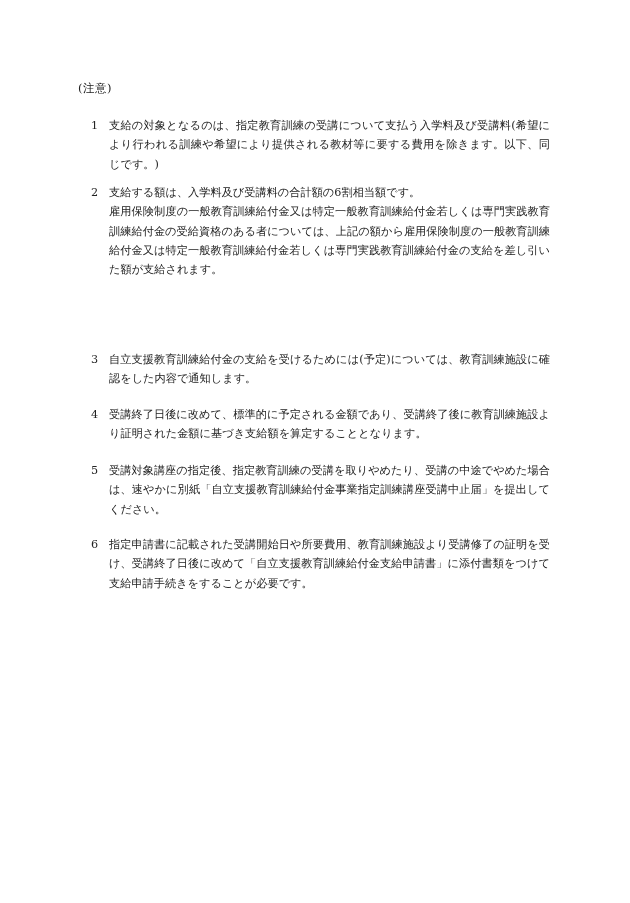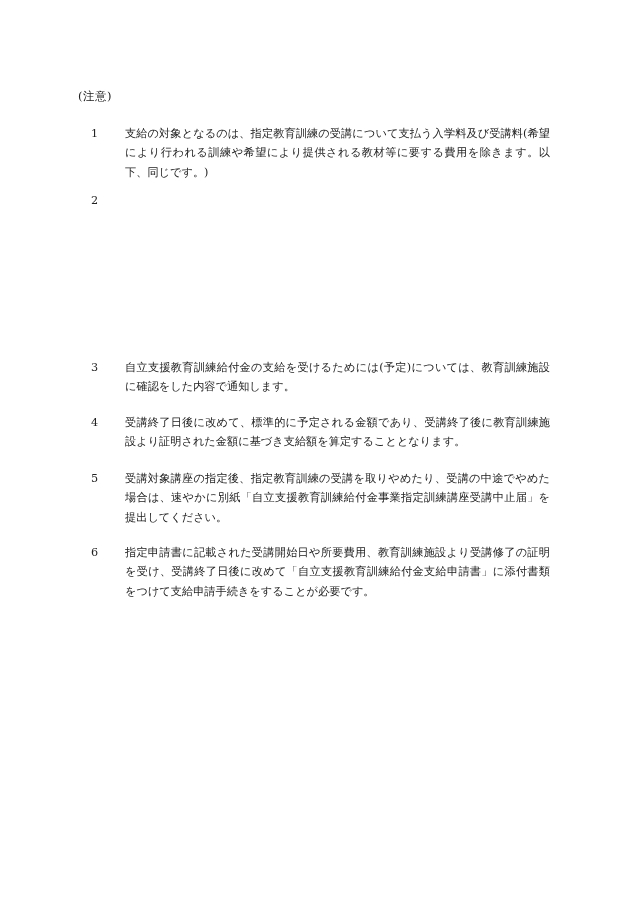--- a/index.html
+++ b/index.html
@@ -1,49 +1,51 @@
 <!DOCTYPE html>
 <html><head>
 <meta charset="utf-8">
 <style>
   html, body { margin: 0; padding: 0; background: #ffffff; }
   body {
     width: 630px; height: 903px; position: relative; overflow: hidden;
     font-family: "DejaVu Serif", "Liberation Serif", serif;
     color: #222222;
   }
-  .page { position: absolute; left: 0; top: 12px; width: 630px; height: 697px; }
+  .page { position: absolute; left: 0; top: 4px; width: 630px; height: 697px; }
   .heading {
     position: absolute; left: 78px; top: 76px;
     font-size: 11.5px; line-height: 16px; letter-spacing: 0.5px;
   }
   .item {
     position: absolute; left: 88px; width: 462px;
     display: flex; font-size: 11.2px; line-height: 19.3px;
   }
   .item .num { width: 21px; flex: 0 0 21px; text-align: left; padding-left: 3px; box-sizing: border-box; }
-  .item .body { flex: 1; margin-left: 16px; }
+  .item .body { flex: 1; }
   .item .body p { margin: 0; text-align: justify; text-justify: inter-character; }
 </style>
 </head>
 <body>
 
 <div class="page">
   <div class="heading">(注意)</div>
 
   <div class="item" style="top:112px">
     <span class="num">1</span>
     <div class="body">
       <p>支給の対象となるのは、指定教育訓練の受講について支払う入学料及び受講料(希望により行われる訓練や希望により提供される教材等に要する費用を除きます。以下、同じです。)</p>
     </div>
   </div>
 
   <div class="item" style="top:179px">
     <span class="num">2</span>
     <div class="body">
+      <p>支給する額は、入学料及び受講料の合計額の6割相当額です。</p>
+      <p>雇用保険制度の一般教育訓練給付金又は特定一般教育訓練給付金若しくは専門実践教育訓練給付金の受給資格のある者については、上記の額から雇用保険制度の一般教育訓練給付金又は特定一般教育訓練給付金若しくは専門実践教育訓練給付金の支給を差し引いた額が支給されます。</p>
     </div>
   </div>
 
   <div class="item" style="top:346px">
     <span class="num">3</span>
     <div class="body">
       <p>自立支援教育訓練給付金の支給を受けるためには(予定)については、教育訓練施設に確認をした内容で通知します。</p>
     </div>
   </div>
 

